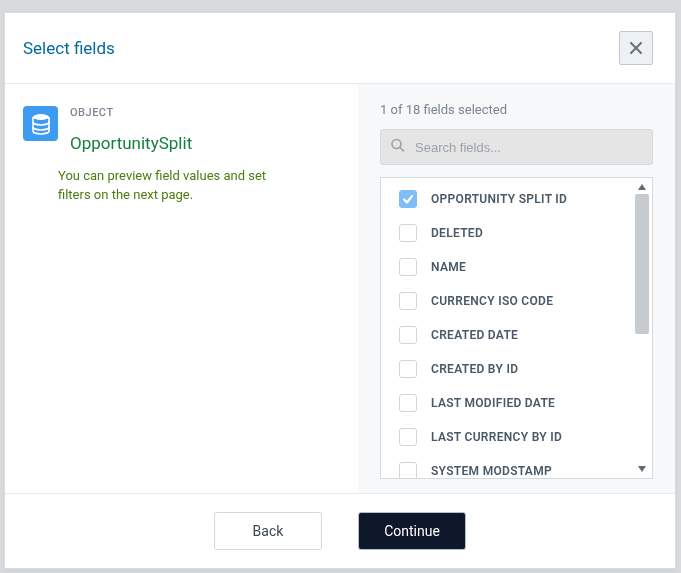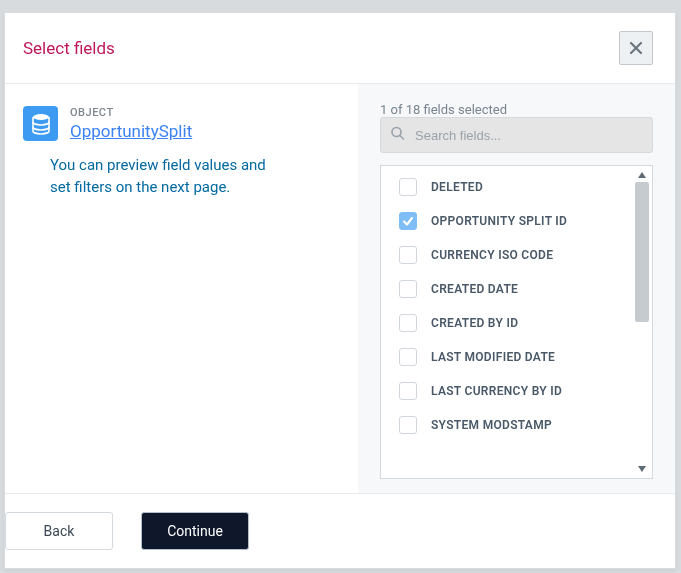--- a/index.html
+++ b/index.html
@@ -1,48 +1,48 @@
 <!DOCTYPE html>
 <html><head>
 <meta charset="utf-8">
 <style>
   * { box-sizing: border-box; margin:0; padding:0; }
   body { font-family: -apple-system, BlinkMacSystemFont, "Segoe UI", Roboto, Helvetica, Arial, sans-serif; background:#d8dbde; width:681px; height:573px; overflow:hidden; }
   .modal { position:absolute; left:4px; top:12px; width:672px; height:557px; background:#fff; border:1px solid #d8dce0; box-shadow:0 2px 4px rgba(0,0,0,0.05); display:flex; flex-direction:column;}
   .hdr { display:flex; align-items:center; justify-content:space-between; padding:18px 22px 18px 18px; border-bottom:0px solid transparent;}
-  .hdr-title { font-size:17px; color:#be185d; font-weight:400;}
+  .hdr-title { font-size:17px; color:#0369a1; font-weight:400;}
   .close-btn { width:34px; height:34px; border:1px solid #c2c8cc; background:#eef1f3; display:flex; align-items:center; justify-content:center; cursor:pointer; border-radius:2px;}
   .close-btn svg { stroke:#6a7680; }
   .content { display:flex; flex:1; border-top:1px solid #e8ebee; border-bottom:1px solid #e8ebee; min-height:0;gap:48px; }
   .left { width:305px; padding:22px 20px 20px 18px; }
   .obj-row { display:flex; gap:12px; }
   .obj-icon { width:35px; height:35px; background:#3d9cf2; border-radius:4px; display:flex; align-items:center; justify-content:center; flex-shrink:0;}
   .obj-icon svg { fill:#fff; }
   .obj-meta .lbl { font-size:11px; letter-spacing:0.5px; color:#7c8791; text-transform:uppercase; font-weight:500;}
-  .obj-meta .name { font-size:17px; color:#3b82f6; margin-top:2px;text-decoration:underline;}
-  .obj-desc { font-size:15px; color:#0369a1; line-height:1.45; margin-top:14px; margin-left:27px;}
+  .obj-meta .name { font-size:17px; color:#15803d; margin-top:14px;}
+  .obj-desc { font-size:13px; color:#4d7c0f; line-height:1.45; margin-top:14px; margin-left:35px;}
   .right { flex:1; background:#f7f8fa; padding:18px 22px 14px 22px; display:flex; flex-direction:column; min-width:0;}
-  .count { font-size:13px; color:#7a8490; }
+  .count { font-size:13px; color:#7a8490; margin-bottom:12px;}
   .search { position:relative; margin-bottom:12px;}
   .search input { width:100%; height:36px; border:1px solid #d4d9de; border-radius:3px; padding:0 12px 0 34px; font-size:13px; color:#3b4753; background:#e5e5e5;}
   .search input::placeholder { color:#9aa2ab; }
   .search .sicon { position:absolute; left:10px; top:50%; transform:translateY(-50%); }
   .listwrap { border:1px solid #d4d9de; background:#fff; flex:1; min-height:0; position:relative;}
   .list { position:absolute; inset:0 20px 0 0; overflow:hidden; padding:4px 0;}
   .row { display:flex; align-items:center; gap:14px; padding:8px 8px 8px 18px; }
   .cb { width:18px; height:18px; border:1.5px solid #d0d6db; border-radius:3px; flex-shrink:0; background:#fff; display:flex; align-items:center; justify-content:center; cursor:pointer;}
   .cb.checked { background:#7ebdf5; border-color:#7ebdf5;}
   .cb.checked svg { display:block; stroke:#fff;}
   .cb svg { display:none; }
   .rlabel { font-size:12px; font-weight:600; color:#4a5968; letter-spacing:0.3px;}
   .scrollbar { position:absolute; right:2px; top:2px; bottom:2px; width:16px; display:flex; flex-direction:column; align-items:center; }
   .sb-arrow { width:14px; height:14px; display:flex; align-items:center; justify-content:center; cursor:pointer;}
   .sb-track { flex:1; width:100%; position:relative;}
   .sb-thumb { position:absolute; top:0; left:1px; right:1px; height:140px; background:#c6cbd0; border-radius:2px;}
-  .ftr { display:flex; justify-content:flex-start; align-items:center; gap:28px; padding:18px 0;}
+  .ftr { display:flex; justify-content:center; align-items:center; gap:36px; padding:18px 0;}
   .btn { min-width:108px; height:38px; border-radius:3px; font-size:14px; display:flex; align-items:center; justify-content:center; cursor:pointer;}
   .btn-back { background:#fff; border:1px solid #d4d9de; color:#3b4753;}
   .btn-cont { background:#0f172a; border:1px solid #b3bfc9; color:#fff;}
 </style>
 </head>
 <body>
 
 <div class="modal">
   <div class="hdr">
     <div class="hdr-title">Select fields</div>
@@ -80,30 +80,34 @@
           <svg width="15" height="15" viewBox="0 0 15 15" fill="none" stroke="#9aa2ab" stroke-width="1.6">
               <circle cx="6.5" cy="6.5" r="4.5"></circle>
               <line x1="10" y1="10" x2="13.5" y2="13.5" stroke-linecap="round"></line>
             </svg>
         </span>
         <input type="text" placeholder="Search fields..." style="">
       </div>
       <div class="listwrap">
         <div class="list" id="field-list">
             <div class="row">
-              <div class="cb"></div>
-              <div class="rlabel">DELETED</div>
-            </div>
-            <div class="row">
               <div class="cb checked">
                 <svg width="12" height="12" viewBox="0 0 12 12" fill="none" stroke-width="2.2" stroke-linecap="round" stroke-linejoin="round">
                   <polyline points="2,6.5 5,9.5 10,3"></polyline>
                 </svg>
               </div>
               <div class="rlabel">OPPORTUNITY SPLIT ID</div>
+            </div>
+            <div class="row">
+              <div class="cb"></div>
+              <div class="rlabel">DELETED</div>
+            </div>
+            <div class="row">
+              <div class="cb"></div>
+              <div class="rlabel">NAME</div>
             </div>
             <div class="row">
               <div class="cb"></div>
               <div class="rlabel">CURRENCY ISO CODE</div>
             </div>
             <div class="row">
               <div class="cb"></div>
               <div class="rlabel">CREATED DATE</div>
             </div>
             <div class="row">

